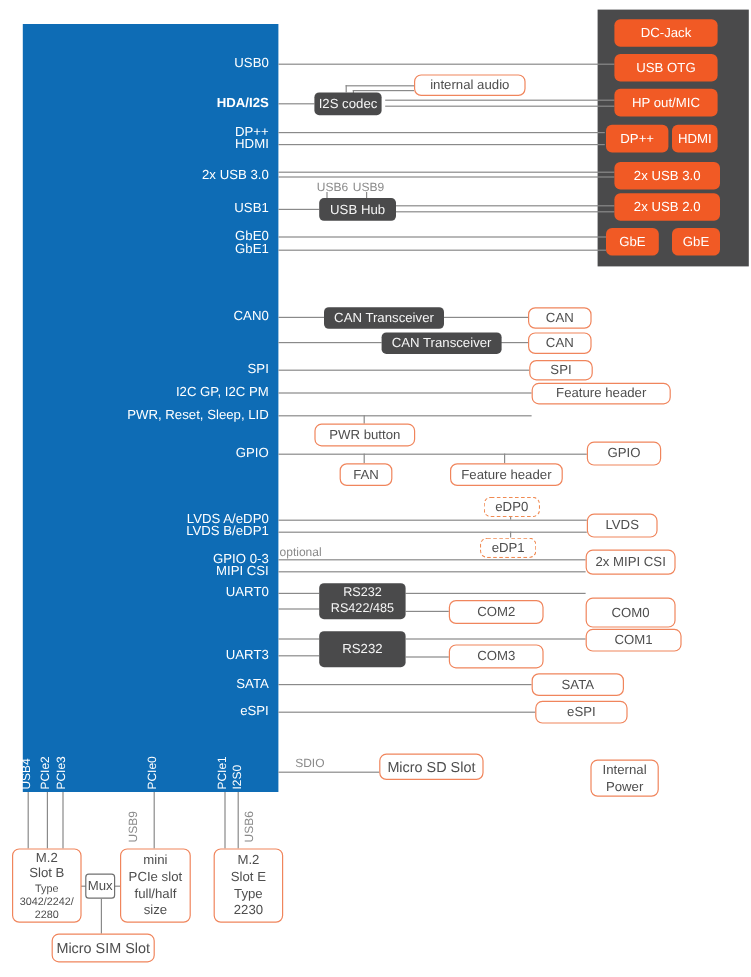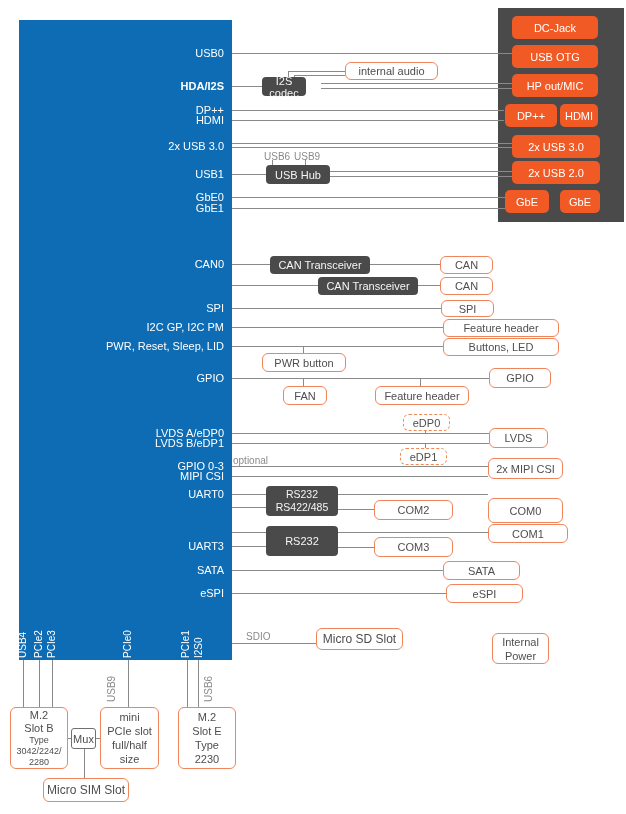--- a/index.html
+++ b/index.html
@@ -124,21 +124,21 @@
   <div class="obtn" style="left:512px;top:16px;width:86px;height:23px">DC-Jack</div>
   <div class="obtn" style="left:512px;top:45px;width:86px;height:23px">USB OTG</div>
   <div class="obtn" style="left:512px;top:74px;width:86px;height:23px">HP out/MIC</div>
   <div class="obtn" style="left:505px;top:104px;width:52px;height:23px">DP++</div>
   <div class="obtn" style="left:560px;top:104px;width:38px;height:23px">HDMI</div>
   <div class="obtn" style="left:512px;top:135px;width:88px;height:23px">2x USB 3.0</div>
   <div class="obtn" style="left:512px;top:161px;width:88px;height:23px">2x USB 2.0</div>
   <div class="obtn" style="left:505px;top:190px;width:44px;height:23px">GbE</div>
   <div class="obtn" style="left:560px;top:190px;width:40px;height:23px">GbE</div>
 
-  <div class="dbox" style="left:262px;top:77px;width:44px;height:19px">I2S codec</div>
+  <div class="dbox" style="left:262px;top:77px;width:56px;height:19px">I2S codec</div>
   <div class="dbox" style="left:266px;top:165px;width:64px;height:19px">USB Hub</div>
   <div class="dbox" style="left:270px;top:256px;width:100px;height:18px">CAN Transceiver</div>
   <div class="dbox" style="left:318px;top:277px;width:100px;height:18px">CAN Transceiver</div>
   <div class="dbox stack lh" style="left:266px;top:486px;width:72px;height:30px;font-size:10.5px">
     <span>RS232</span>
     <span>RS422/485</span>
   </div>
   <div class="dbox" style="left:266px;top:526px;width:72px;height:30px">RS232</div>
 
   <div class="gray" style="left:264px;top:151px">USB6</div>
@@ -155,21 +155,20 @@
   <div class="obox dash" style="left:403px;top:414px;width:47px;height:17px">eDP0</div>
   <div class="obox dash" style="left:400px;top:448px;width:47px;height:17px">eDP1</div>
   <div class="obox" style="left:374px;top:500px;width:79px;height:20px">COM2</div>
   <div class="obox" style="left:374px;top:537px;width:79px;height:20px">COM3</div>
   <div class="obox" style="left:316px;top:628px;width:87px;height:22px;font-size:12px">Micro SD Slot</div>
 
   <div class="obox" style="left:440px;top:256px;width:53px;height:18px">CAN</div>
   <div class="obox" style="left:440px;top:277px;width:53px;height:18px">CAN</div>
   <div class="obox" style="left:441px;top:300px;width:53px;height:17px">SPI</div>
   <div class="obox" style="left:443px;top:319px;width:116px;height:18px">Feature header</div>
-  <div class="obox" style="left:443px;top:338px;width:116px;height:18px">Buttons, LED</div>
   <div class="obox" style="left:489px;top:368px;width:62px;height:20px">GPIO</div>
   <div class="obox" style="left:489px;top:428px;width:59px;height:20px">LVDS</div>
   <div class="obox" style="left:488px;top:458px;width:75px;height:21px">2x MIPI CSI</div>
   <div class="obox" style="left:488px;top:498px;width:75px;height:25px">COM0</div>
   <div class="obox" style="left:488px;top:524px;width:80px;height:19px">COM1</div>
   <div class="obox" style="left:443px;top:561px;width:77px;height:19px">SATA</div>
   <div class="obox" style="left:446px;top:584px;width:77px;height:19px">eSPI</div>
   <div class="obox stack lh2" style="left:492px;top:633px;width:57px;height:31px">
     <span>Internal</span>
     <span>Power</span>

